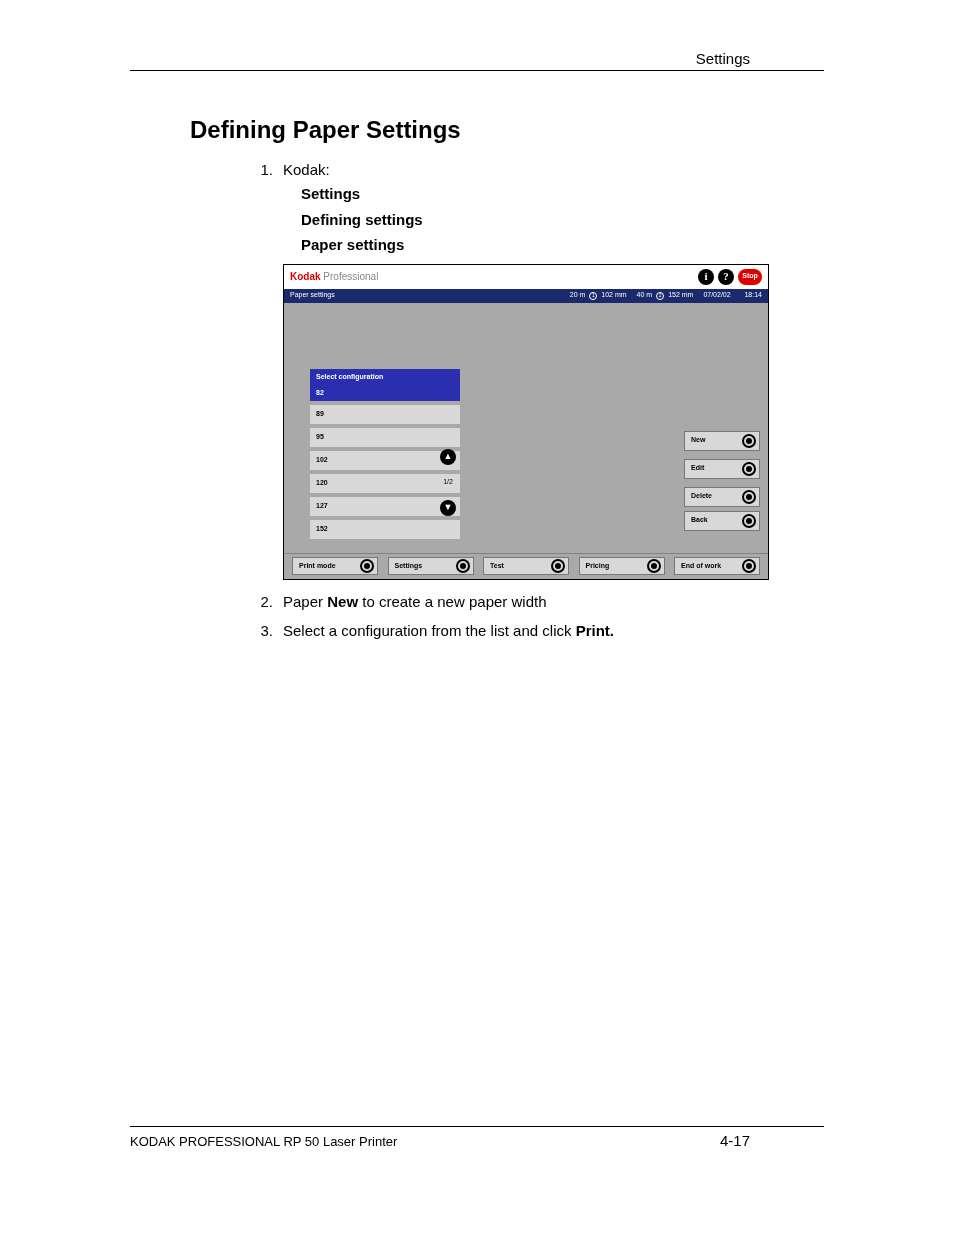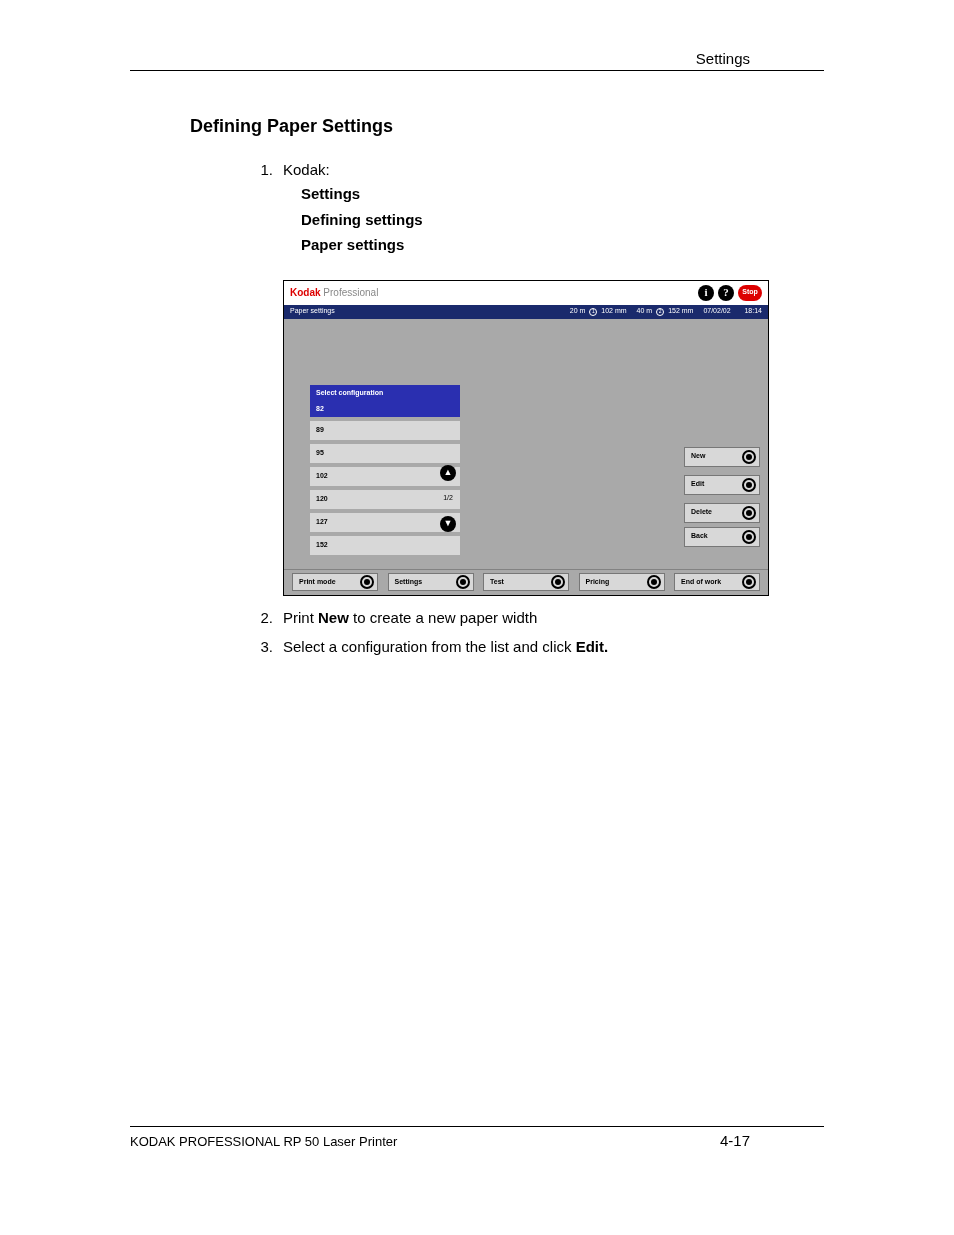--- a/index.html
+++ b/index.html
@@ -1,26 +1,26 @@
 <!DOCTYPE html>
 <html><head>
 <meta charset="utf-8">
 <style>
   * { box-sizing: border-box; margin: 0; padding: 0; }
   html, body { width: 954px; height: 1235px; background: #fff; font-family: Arial, Helvetica, sans-serif; color: #000; }
   .page { position: relative; width: 880px; height: 1235px; padding-left: 18px; }
   .header-rule { position: absolute; top: 70px; left: 130px; width: 694px; border-top: 1.5px solid #000; }
   .header-text { position: absolute; top: 50px; right: 130px; font-size: 15px; }
-  .section-title { position: absolute; top: 116px; left: 190px; font-size: 18px; font-weight: bold; }
+  .section-title { position: absolute; top: 116px; left: 190px; font-size: 24px; font-weight: bold; }
   .ol-area { position: absolute; top: 158px; left: 255px; width: 560px; font-size: 15px; line-height: 1.55; }
   .li { display: flex; margin-bottom: 6px; }
   .li .num { width: 28px; text-align: right; padding-right: 10px; }
   .li .body { flex: 1; }
   .indent { margin-left: 18px; font-weight: bold; line-height: 1.7; }
-  .screenshot-wrap { margin: 22px 0 10px 28px; }
+  .screenshot-wrap { margin: 6px 0 10px 28px; }
   .screenshot { width: 486px; border: 1px solid #000; background: #fff; }
 
   
   .ss-top { height: 24px; background: #fff; display:flex; align-items:center; padding:0 6px; justify-content:space-between; }
   .ss-brand { font-size: 10px; font-weight: bold; }
   .ss-brand .red { color:#d00; }
   .ss-brand .gray { color:#888; font-weight:normal; }
   .ss-topright { display:flex; align-items:center; gap:4px; }
   .ss-icon-circle { width:16px; height:16px; border-radius:50%; background:#000; color:#fff; display:flex; align-items:center; justify-content:center; font-size:11px; font-weight:bold; font-family: Georgia, serif; }
   .ss-stop { width:24px; height:16px; border-radius:8px; background:#d00; color:#fff; font-size:7px; display:flex; align-items:center; justify-content:center; font-weight:bold; }
@@ -165,28 +165,28 @@
                 <span class="knob"></span>
               </div>
           </div>
         </div>
       </div>
     </div>
 
     <div class="li">
       <div class="num">2.</div>
       <div class="body">
-        <span>Print </span><b>New</b><span> to create a new paper width</span>
+        <span>Paper </span><b>New</b><span> to create a new paper width</span>
       </div>
     </div>
 
     <div class="li">
       <div class="num">3.</div>
       <div class="body">
-        <span>Select a configuration from the list and click </span><b>Edit.</b>
+        <span>Select a configuration from the list and click </span><b>Print.</b>
       </div>
     </div>
   </div>
 
   <div class="footer-rule"></div>
   <div class="footer-left">KODAK PROFESSIONAL RP 50 Laser Printer</div>
   <div class="footer-right">4-17</div>
 </div>
 
 </body></html>

